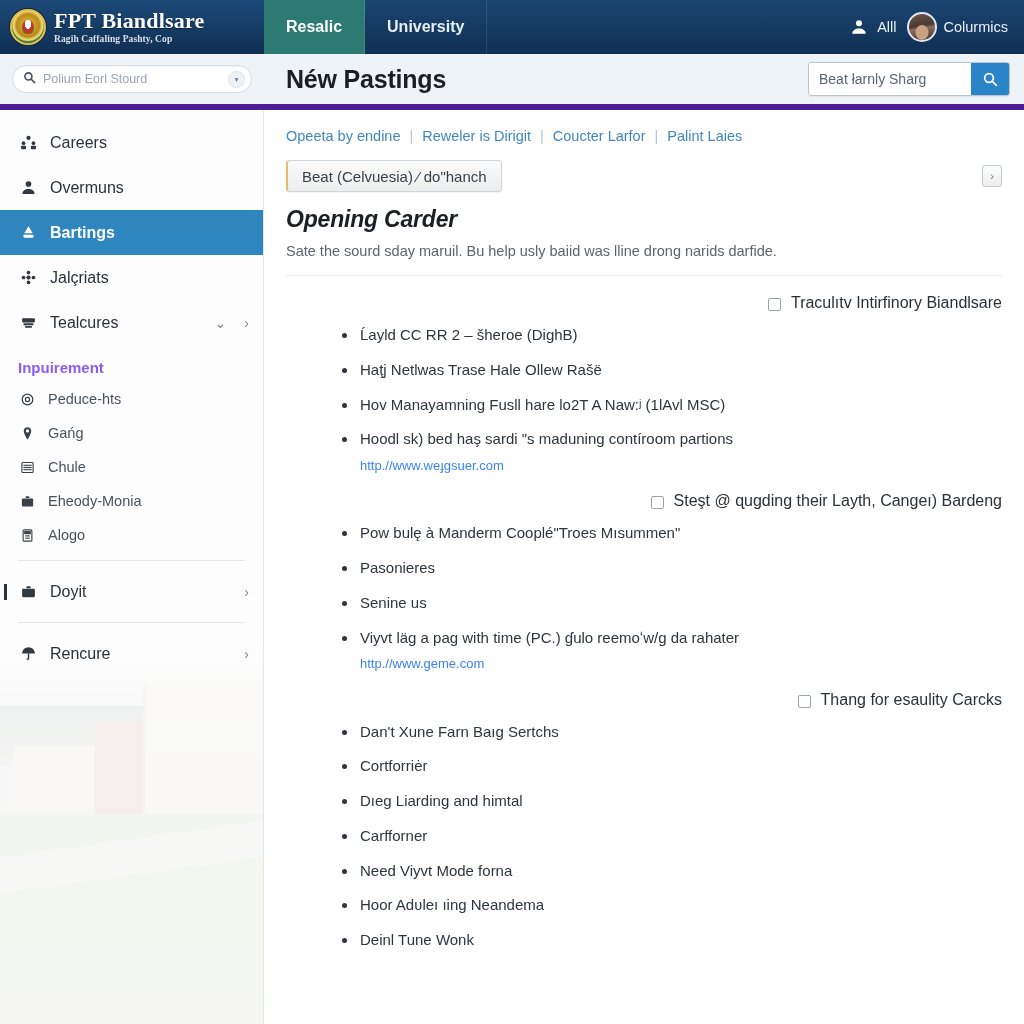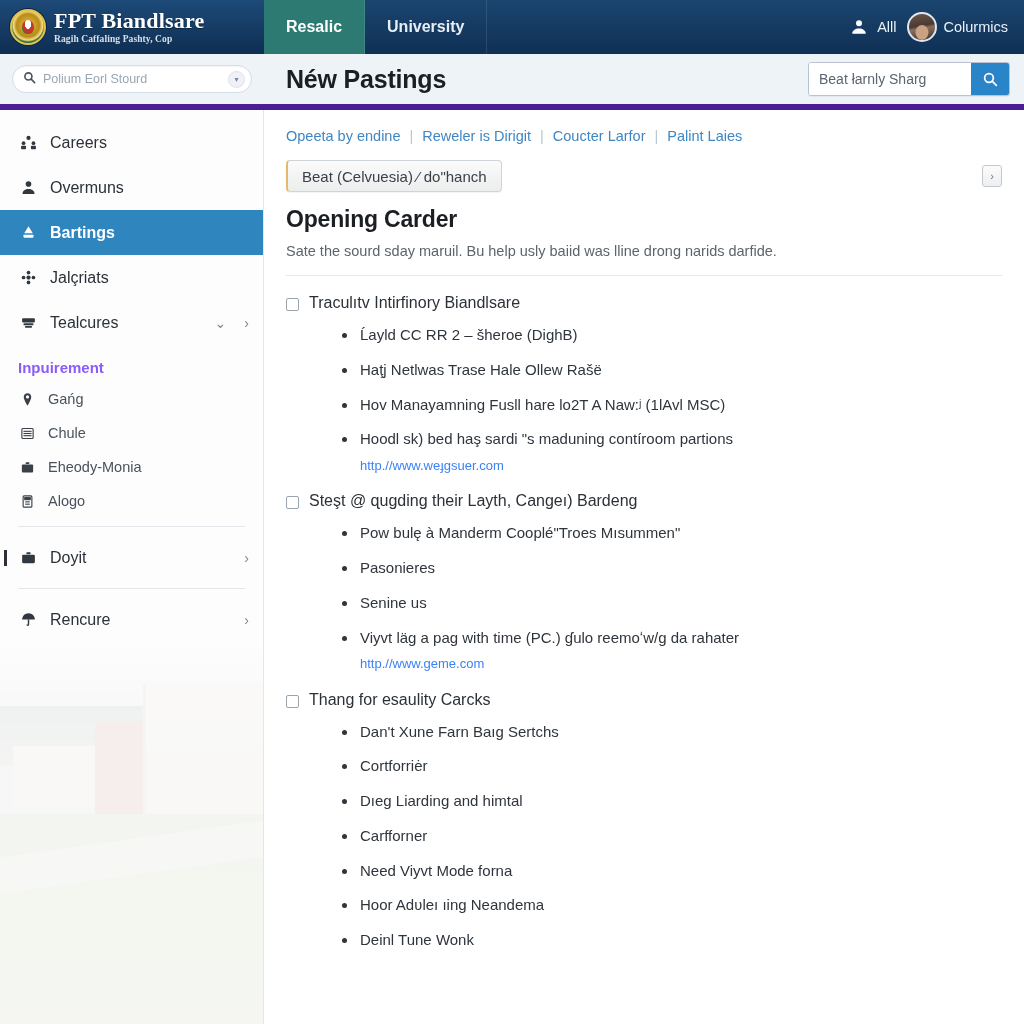--- a/index.html
+++ b/index.html
@@ -416,39 +416,41 @@
     font-size: 11px; color: #6c757d;
     cursor: pointer;
   }
 
   .sec-title {
     font-size: 23px;
     font-weight: bold;
     color: #1b1f23;
     margin-bottom: 10px;
     letter-spacing: -.2px;
+    font-style: italic;
   }
   .sec-desc {
     font-size: 14.5px;
     color: #5c646c;
     padding-bottom: 16px;
     border-bottom: 1px solid #e6eaee;
     margin-bottom: 8px;
   }
 
   .check-group { padding-top: 10px; }
 
   .check-head {
     display: flex;
     align-items: flex-start;
     gap: 10px;
     font-size: 16px;
     color: #2b3138;
     margin-bottom: 6px;
     cursor: pointer;
+    justify-content: flex-end;
   }
   .cbox {
     width: 13px; height: 13px;
     min-width: 13px;
     margin-top: 4px;
     border: 1px solid #9aa4ae;
     border-radius: 2px;
     background: #fff;
   }
 
@@ -610,20 +612,29 @@
                 <rect x="7" y="17" width="10" height="2.4" rx="1"></rect>
               </svg>
           </span>
           <span class="lbl">Tealcures</span>
           <span class="chev">⌄</span>
           <span class="chev">›</span>
         </div>
 
         <div class="nav-section">Inpuirement</div>
 
+        <div class="nav-sub">
+          <span class="ico">
+            <svg width="15" height="15" viewBox="0 0 24 24" fill="none" stroke="currentColor" stroke-width="2">
+                <circle cx="12" cy="12" r="8.5"></circle>
+                <circle cx="12" cy="12" r="3.4"></circle>
+              </svg>
+          </span>
+          <span>Peduce-hts</span>
+        </div>
 
         <div class="nav-sub">
           <span class="ico">
             <svg width="15" height="15" viewBox="0 0 24 24" fill="currentColor">
                 <path d="M12 2C8.5 2 6 4.7 6 8.1c0 4.5 6 13.9 6 13.9s6-9.4 6-13.9C18 4.7 15.5 2 12 2zm0 8.4a2.6 2.6 0 1 1 0-5.2 2.6 2.6 0 0 1 0 5.2z"></path>
               </svg>
           </span>
           <span>Gańg</span>
         </div>
 

